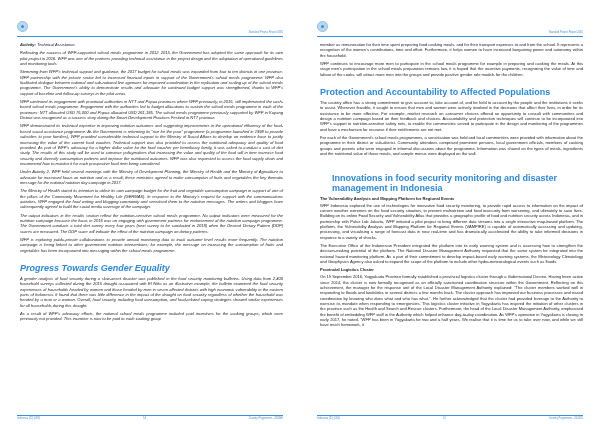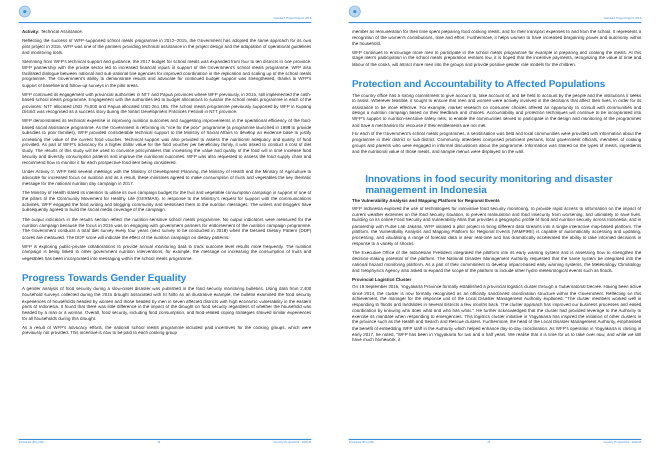--- a/index.html
+++ b/index.html
@@ -1,18 +1,18 @@
 <!DOCTYPE html>
 <html><head>
 <meta charset="utf-8">
 <style>
   html, body { margin:0; padding:0; background:#fff; }
   body { width:600px; height:424px; overflow:hidden; position:relative; font-family:"Liberation Sans", sans-serif; color:#222; }
-  .page { position:absolute; top:0; width:300px; height:376px; background:#fff; box-sizing:border-box; }
-  .page.left { left:0; }
+  .page { position:absolute; top:16px; width:300px; height:376px; background:#fff; box-sizing:border-box; }
+  .page.left { left:0;font-style:italic; }
   .page.right { left:300px; }
   .logo { position:absolute; left:17px; top:5px; width:11px; height:11px; border-radius:50%; background:#b9d7ef; border:1px solid #8fbfe6; box-sizing:border-box; }
   .logo::after { content:""; position:absolute; left:3px; top:3px; width:3px; height:3px; border-radius:50%; background:#3b8fd6; }
   .hdr-text { position:absolute; right:17px; top:15px; font-size:2.6px; color:#4a90d0; }
   .hdr-rule { position:absolute; left:17px; right:17px; top:20px; height:1px; background:#3a8dd8; }
   .content { position:absolute; left:20px; right:17px; top:26px; font-size:4.05px; line-height:5.35px; text-align:justify; }
   .content p { margin:0 0 3px 0; }
   .content .lbl { font-weight:bold; }
   .content h2 { margin:10px 0 3px 0; color:#2b8ae0; font-size:9px; line-height:10px; font-weight:bold; text-align:left; }
   .content h3 { margin:3px 0 2px 0; font-size:4.1px; font-weight:bold; line-height:5px; }

